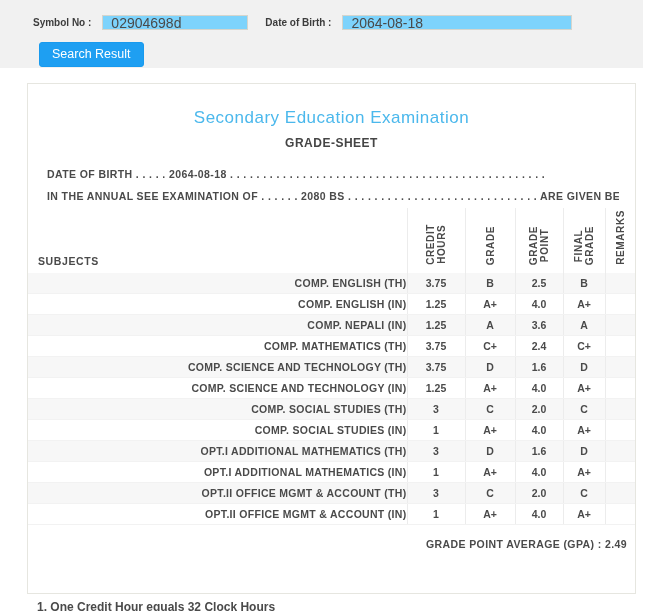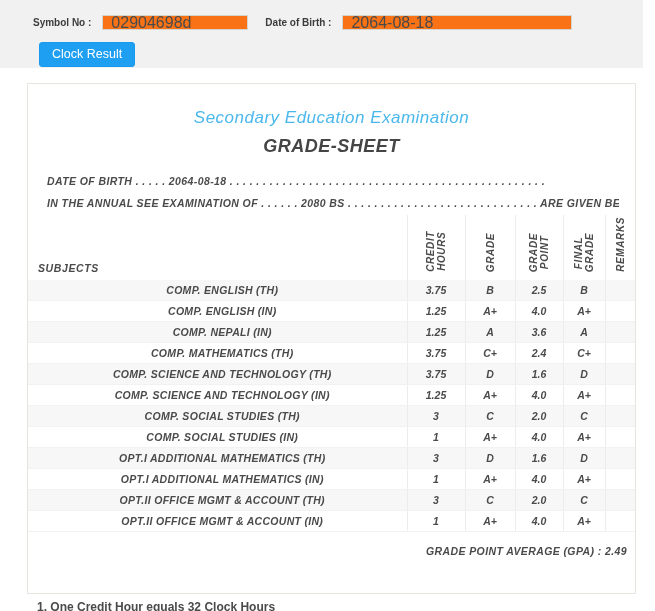--- a/index.html
+++ b/index.html
@@ -19,23 +19,23 @@
   }
   .form-row {
     display:flex; align-items:center;
     padding-left:33px; height:25px;
   }
   .form-label {
     font-size:10px; font-weight:bold; color:#3c3c3c;
   }
   .txt-input {
     margin-left:11px; height:15px;
-    border:1px solid #d5d5cd; background:#f97316;
+    border:1px solid #d5d5cd; background:#7dd3fc;
     font-family:"Liberation Sans", sans-serif;
-    font-size:16px; color:#4a4a4a;
+    font-size:14px; color:#4a4a4a;
     padding:0 8px; outline:none;
   }
   .symbol-input { width:146px; }
   .dob-label { margin-left:17px;text-align:center; }
   .dob-input { width:230px; }
   .search-btn {
     margin:7px 0 0 39px;
     display:inline-block;
     background:#1e9ff2; color:#ffffff;
     border:1px solid #189aee; border-radius:3px;
@@ -45,32 +45,31 @@
     cursor:pointer;
   }
 
   
   .sheet-box {
     margin:15px 0 0 27px;
     width:609px; height:511px;
     background:#ffffff;
     border:1px solid #e6e6e0;
     overflow:hidden;
-    font-style:italic;
   }
   .sheet-title {
     margin-top:24px;
     text-align:center;
     font-size:17px; letter-spacing:0.5px;
     color:#4bb8ec;
   }
   .sheet-subtitle {
     margin-top:8px;
     text-align:center;
-    font-size:18px; font-weight:bold; letter-spacing:0.5px;
+    font-size:12px; font-weight:bold; letter-spacing:0.5px;
     color:#454545;
   }
   .info-lines { margin:13px 0 0 19px; width:572px; }
   .info-line {
     font-size:10.5px; font-weight:bold; color:#4a4a4a;
     letter-spacing:0.4px; line-height:22px;
     white-space:nowrap; overflow:hidden;
   }
 
   
@@ -95,21 +94,21 @@
     transform:rotate(180deg);
     white-space:pre-line;
     font-size:10px; line-height:11px; letter-spacing:0.6px;
   }
   tbody td {
     text-align:center; padding:4px 0;
     line-height:12px;
     border-bottom:1px solid #f2f2f2;
   }
   tbody td.subj {
-    text-align:center; padding-left:10px; letter-spacing:0.3px;
+    text-align:right; padding-left:10px; letter-spacing:0.3px;
   }
   tbody tr:nth-child(odd) { background:#f7f7f7; }
 
   .gpa-line {
     text-align:right;
     padding:13px 8px 0 0;
     font-size:10.5px; font-weight:bold; color:#4a4a4a;
     letter-spacing:0.4px;
   }
 
@@ -121,21 +120,21 @@
 </head>
 <body>
 
 <div class="top-band">
   <div class="form-row">
     <span class="form-label">Symbol No :</span>
     <input class="txt-input symbol-input" type="text" value="02904698d" style="">
     <span class="form-label dob-label">Date of Birth :</span>
     <input class="txt-input dob-input" type="text" value="2064-08-18" style="">
   </div>
-  <button class="search-btn">Clock Result</button>
+  <button class="search-btn">Search Result</button>
 </div>
 
 <div class="sheet-box">
   <div class="sheet-title">Secondary Education Examination</div>
   <div class="sheet-subtitle">GRADE-SHEET</div>
 
   <div class="info-lines">
     <div class="info-line">DATE OF BIRTH . . . . . 2064-08-18 . . . . . . . . . . . . . . . . . . . . . . . . . . . . . . . . . . . . . . . . . . . . . . . .</div>
     <div class="info-line">IN THE ANNUAL SEE EXAMINATION OF . . . . . . 2080 BS . . . . . . . . . . . . . . . . . . . . . . . . . . . . . ARE GIVEN BELOW . . .</div>
   </div>

